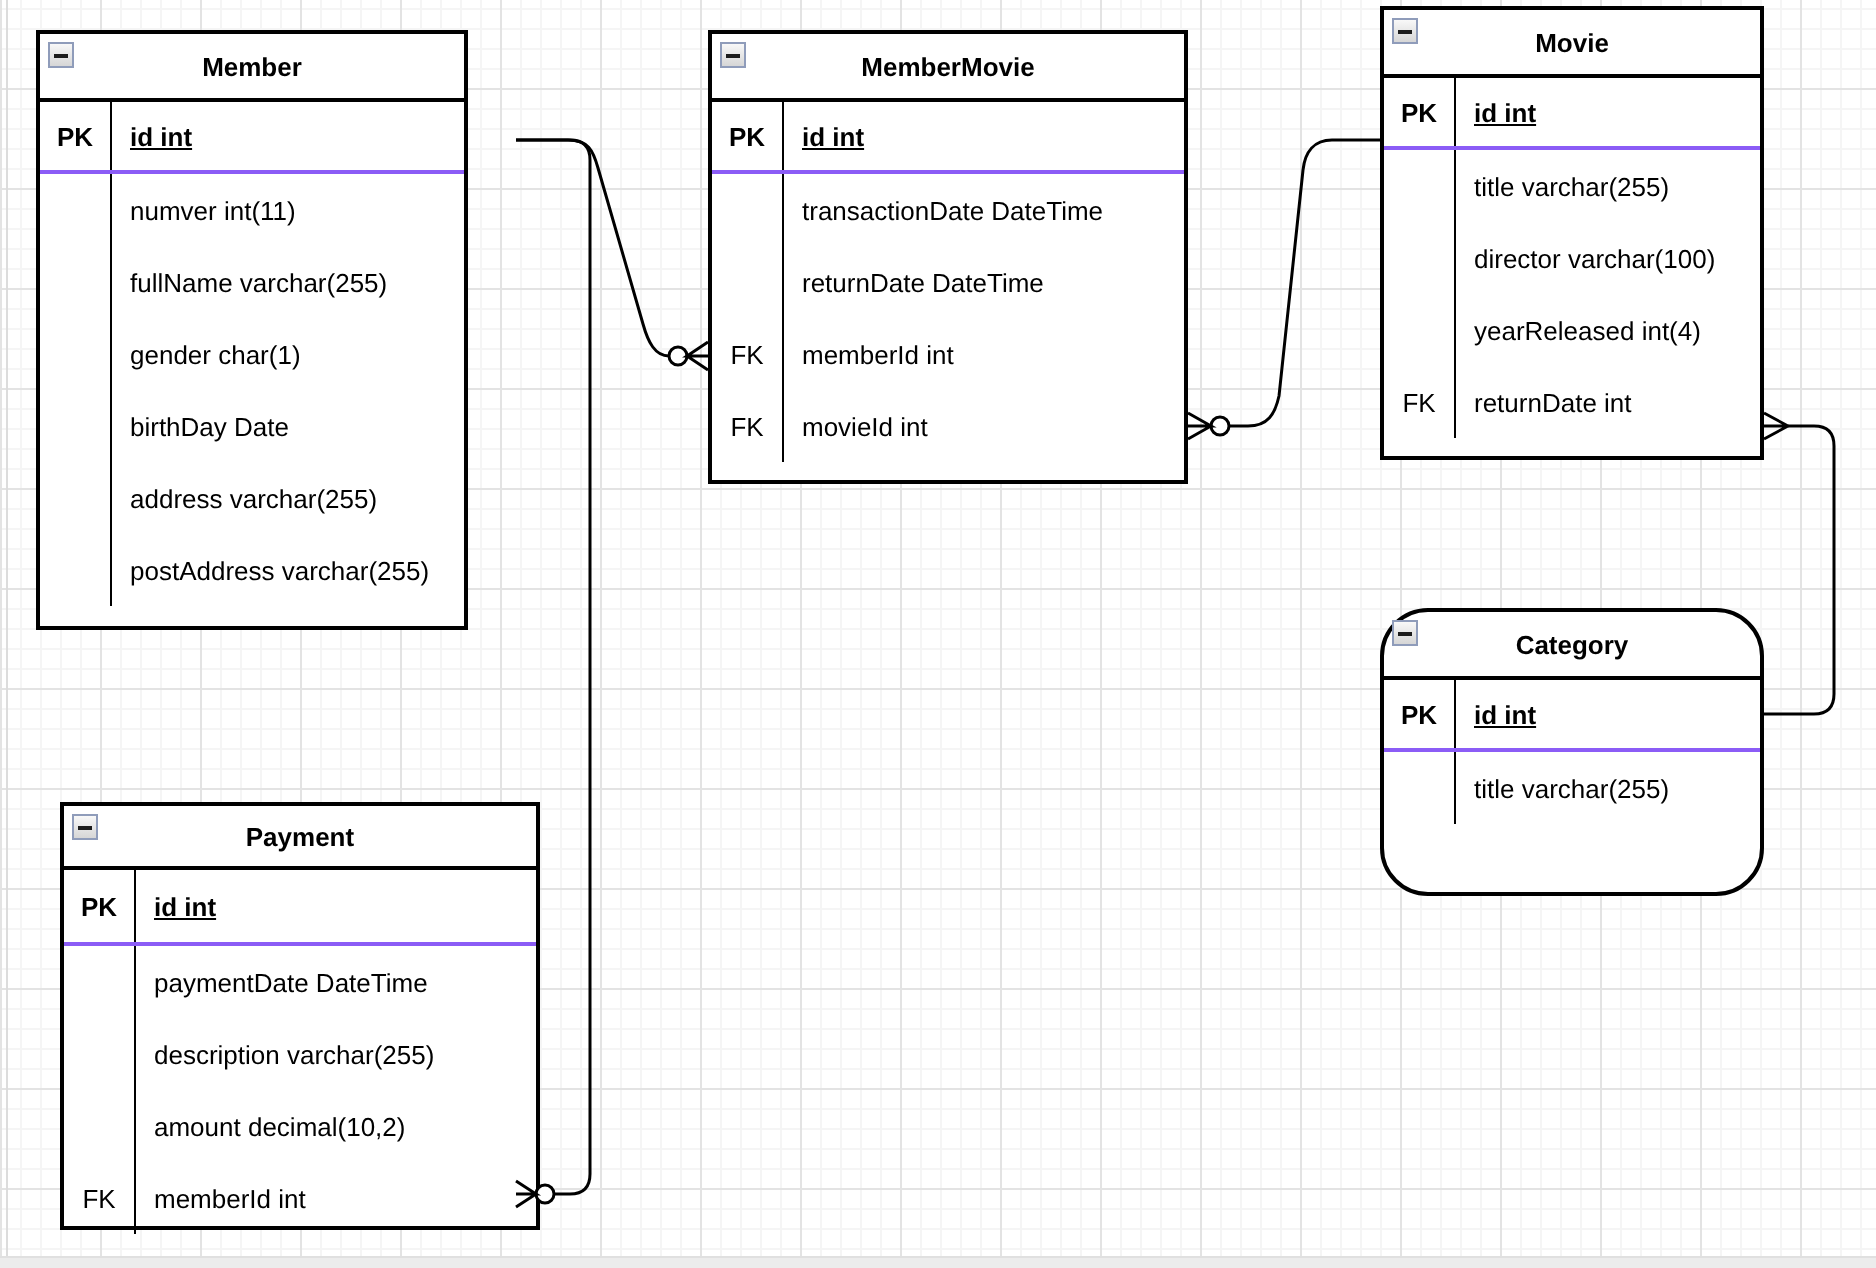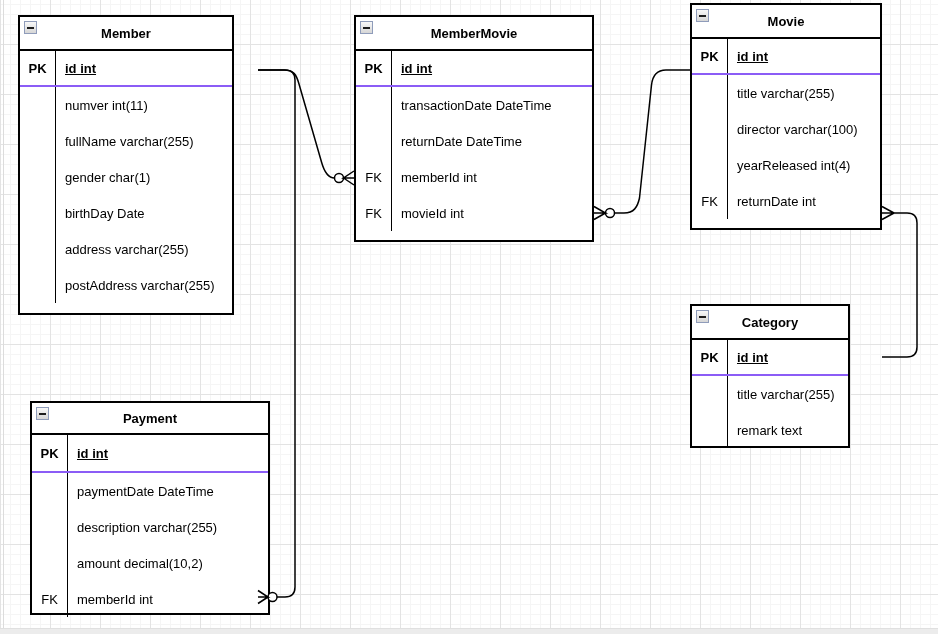--- a/index.html
+++ b/index.html
@@ -199,38 +199,34 @@
     <div class="er-row">
       <div class="key-col"></div>
       <div class="field-col">yearReleased int(4)</div>
     </div>
     <div class="er-row">
       <div class="key-col">FK</div>
       <div class="field-col">returnDate int</div>
     </div>
   </div>
 
-  <div class="er-table" style="left:690px;top:304px;width:160px;height:144px;">
+  <div class="er-table" style="left:690px;top:304px;width:192px;height:144px;border-radius:24px;">
     <div class="er-header">
       <span class="collapse-btn">
           <span class="minus"></span>
         </span>
       <span class="er-title">Category</span>
     </div>
     <div class="er-row pk">
       <div class="key-col">PK</div>
       <div class="field-col pk-field">id int</div>
     </div>
     <div class="er-row">
       <div class="key-col"></div>
       <div class="field-col">title varchar(255)</div>
-    </div>
-    <div class="er-row">
-      <div class="key-col"></div>
-      <div class="field-col">remark text</div>
     </div>
   </div>
 
   <div class="er-table" style="left:18px;top:401px;width:240px;height:214px;margin-left:12px;">
     <div class="er-header" style="height:32px;">
       <span class="collapse-btn">
           <span class="minus"></span>
         </span>
       <span class="er-title">Payment</span>
     </div>

